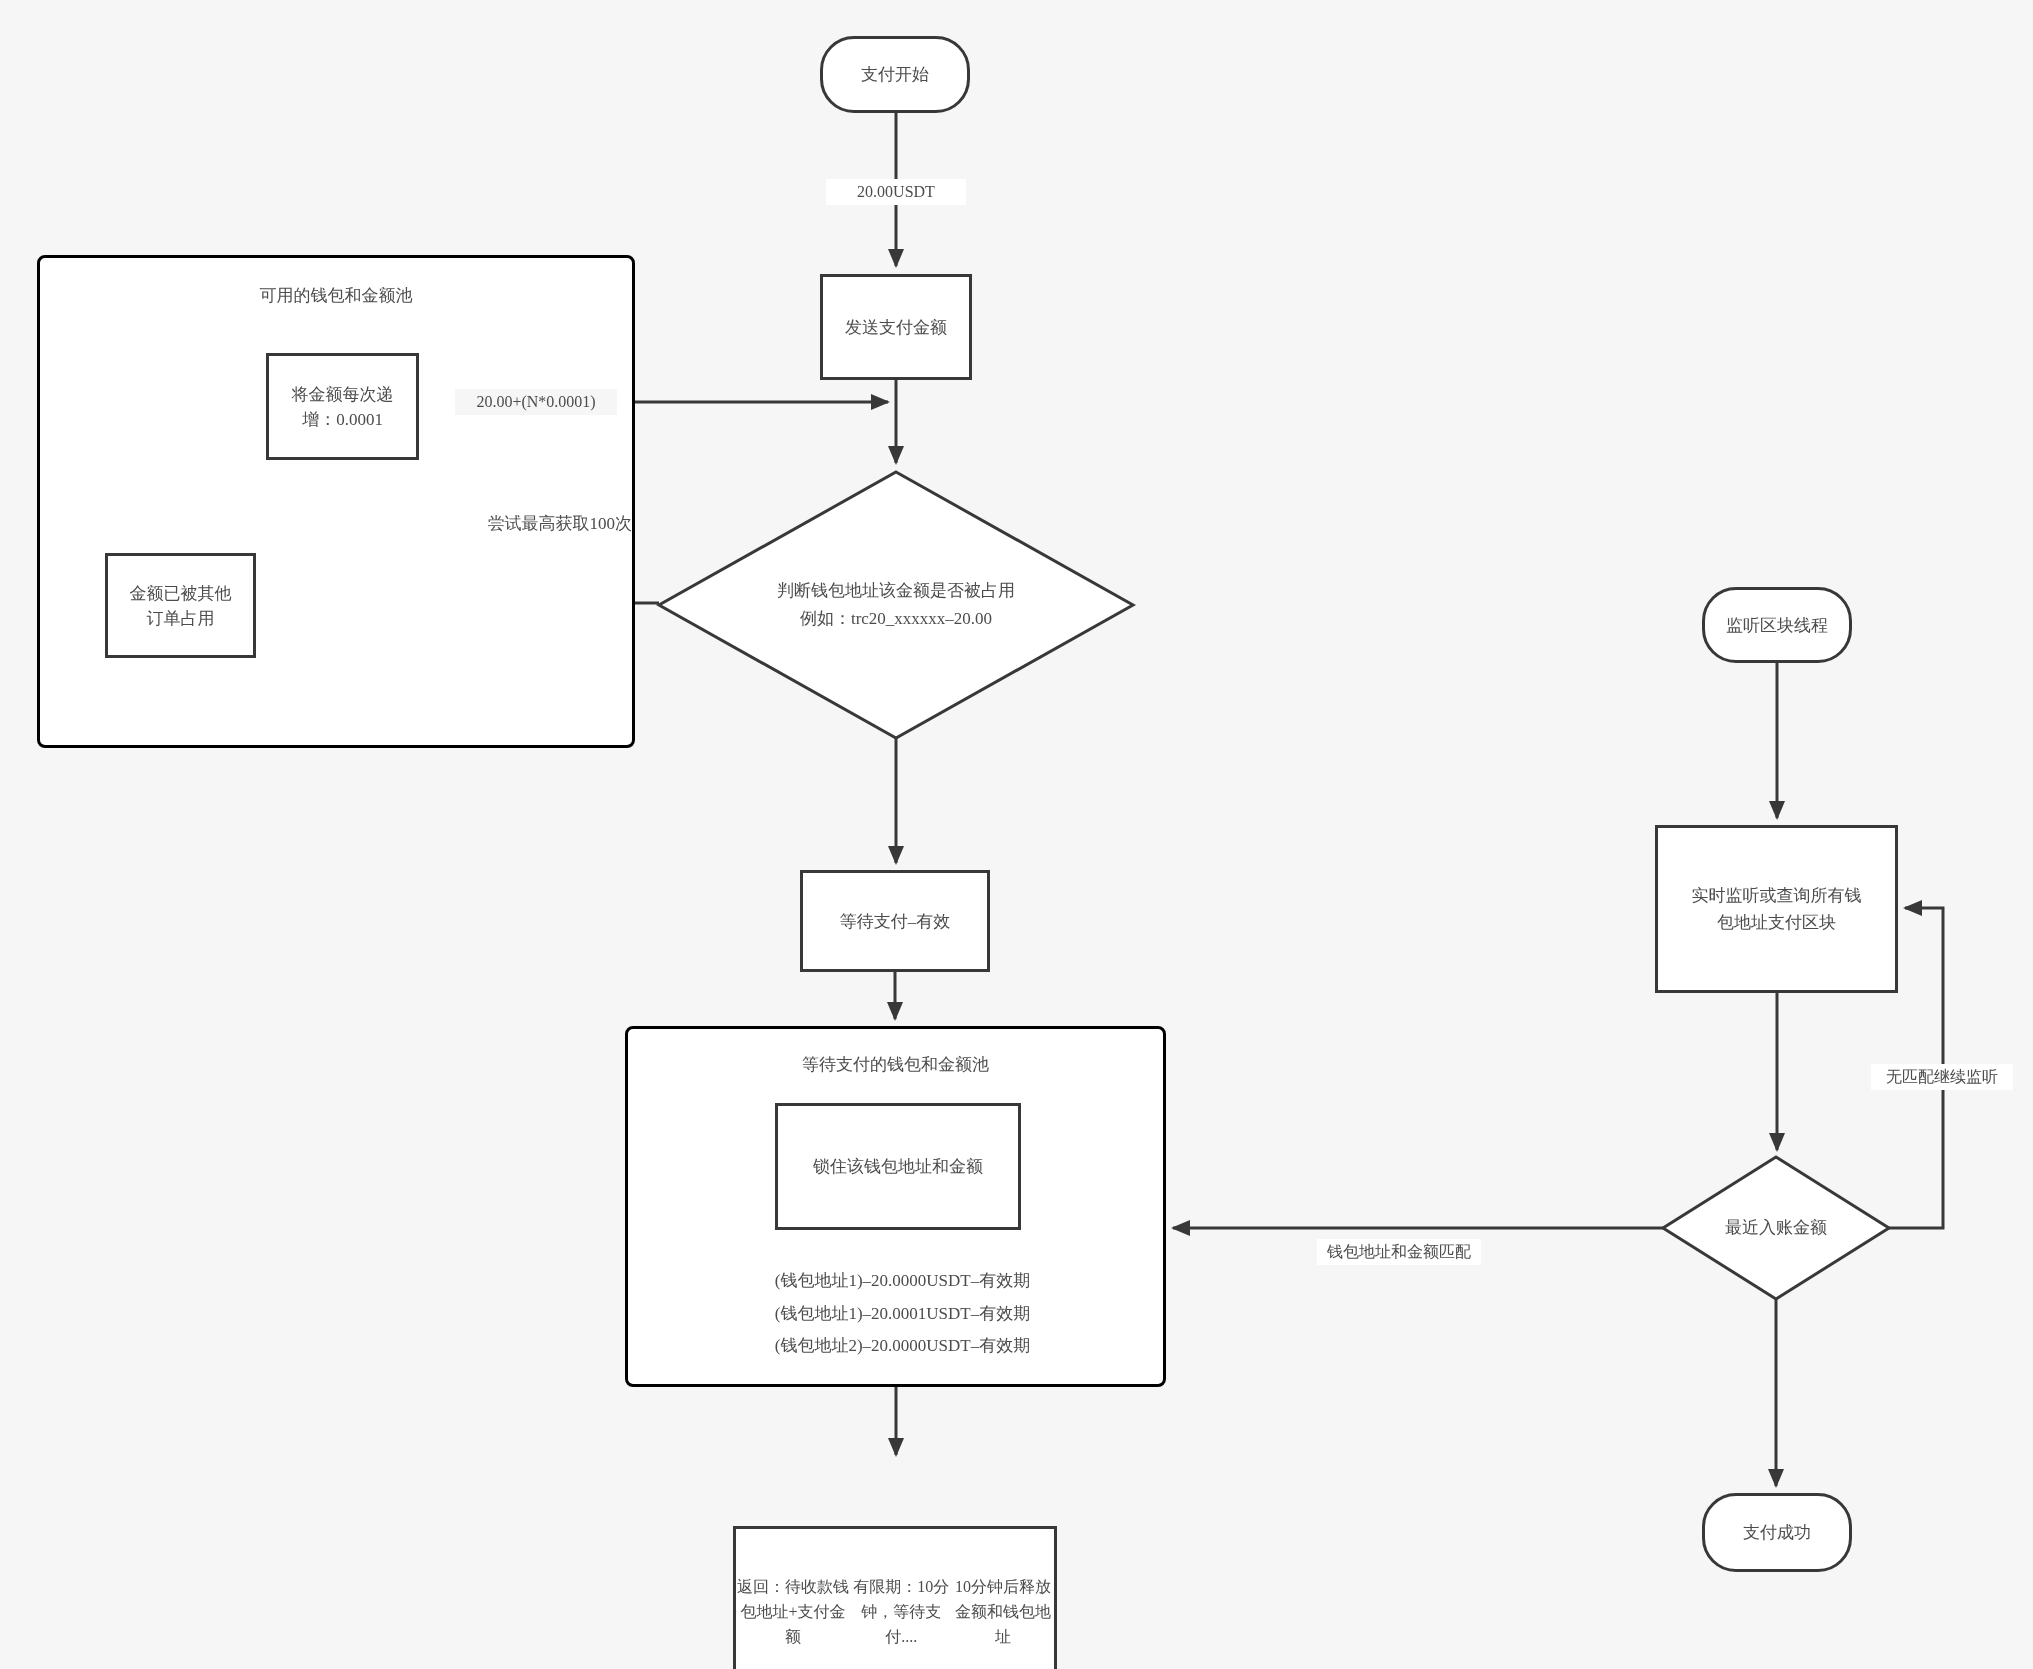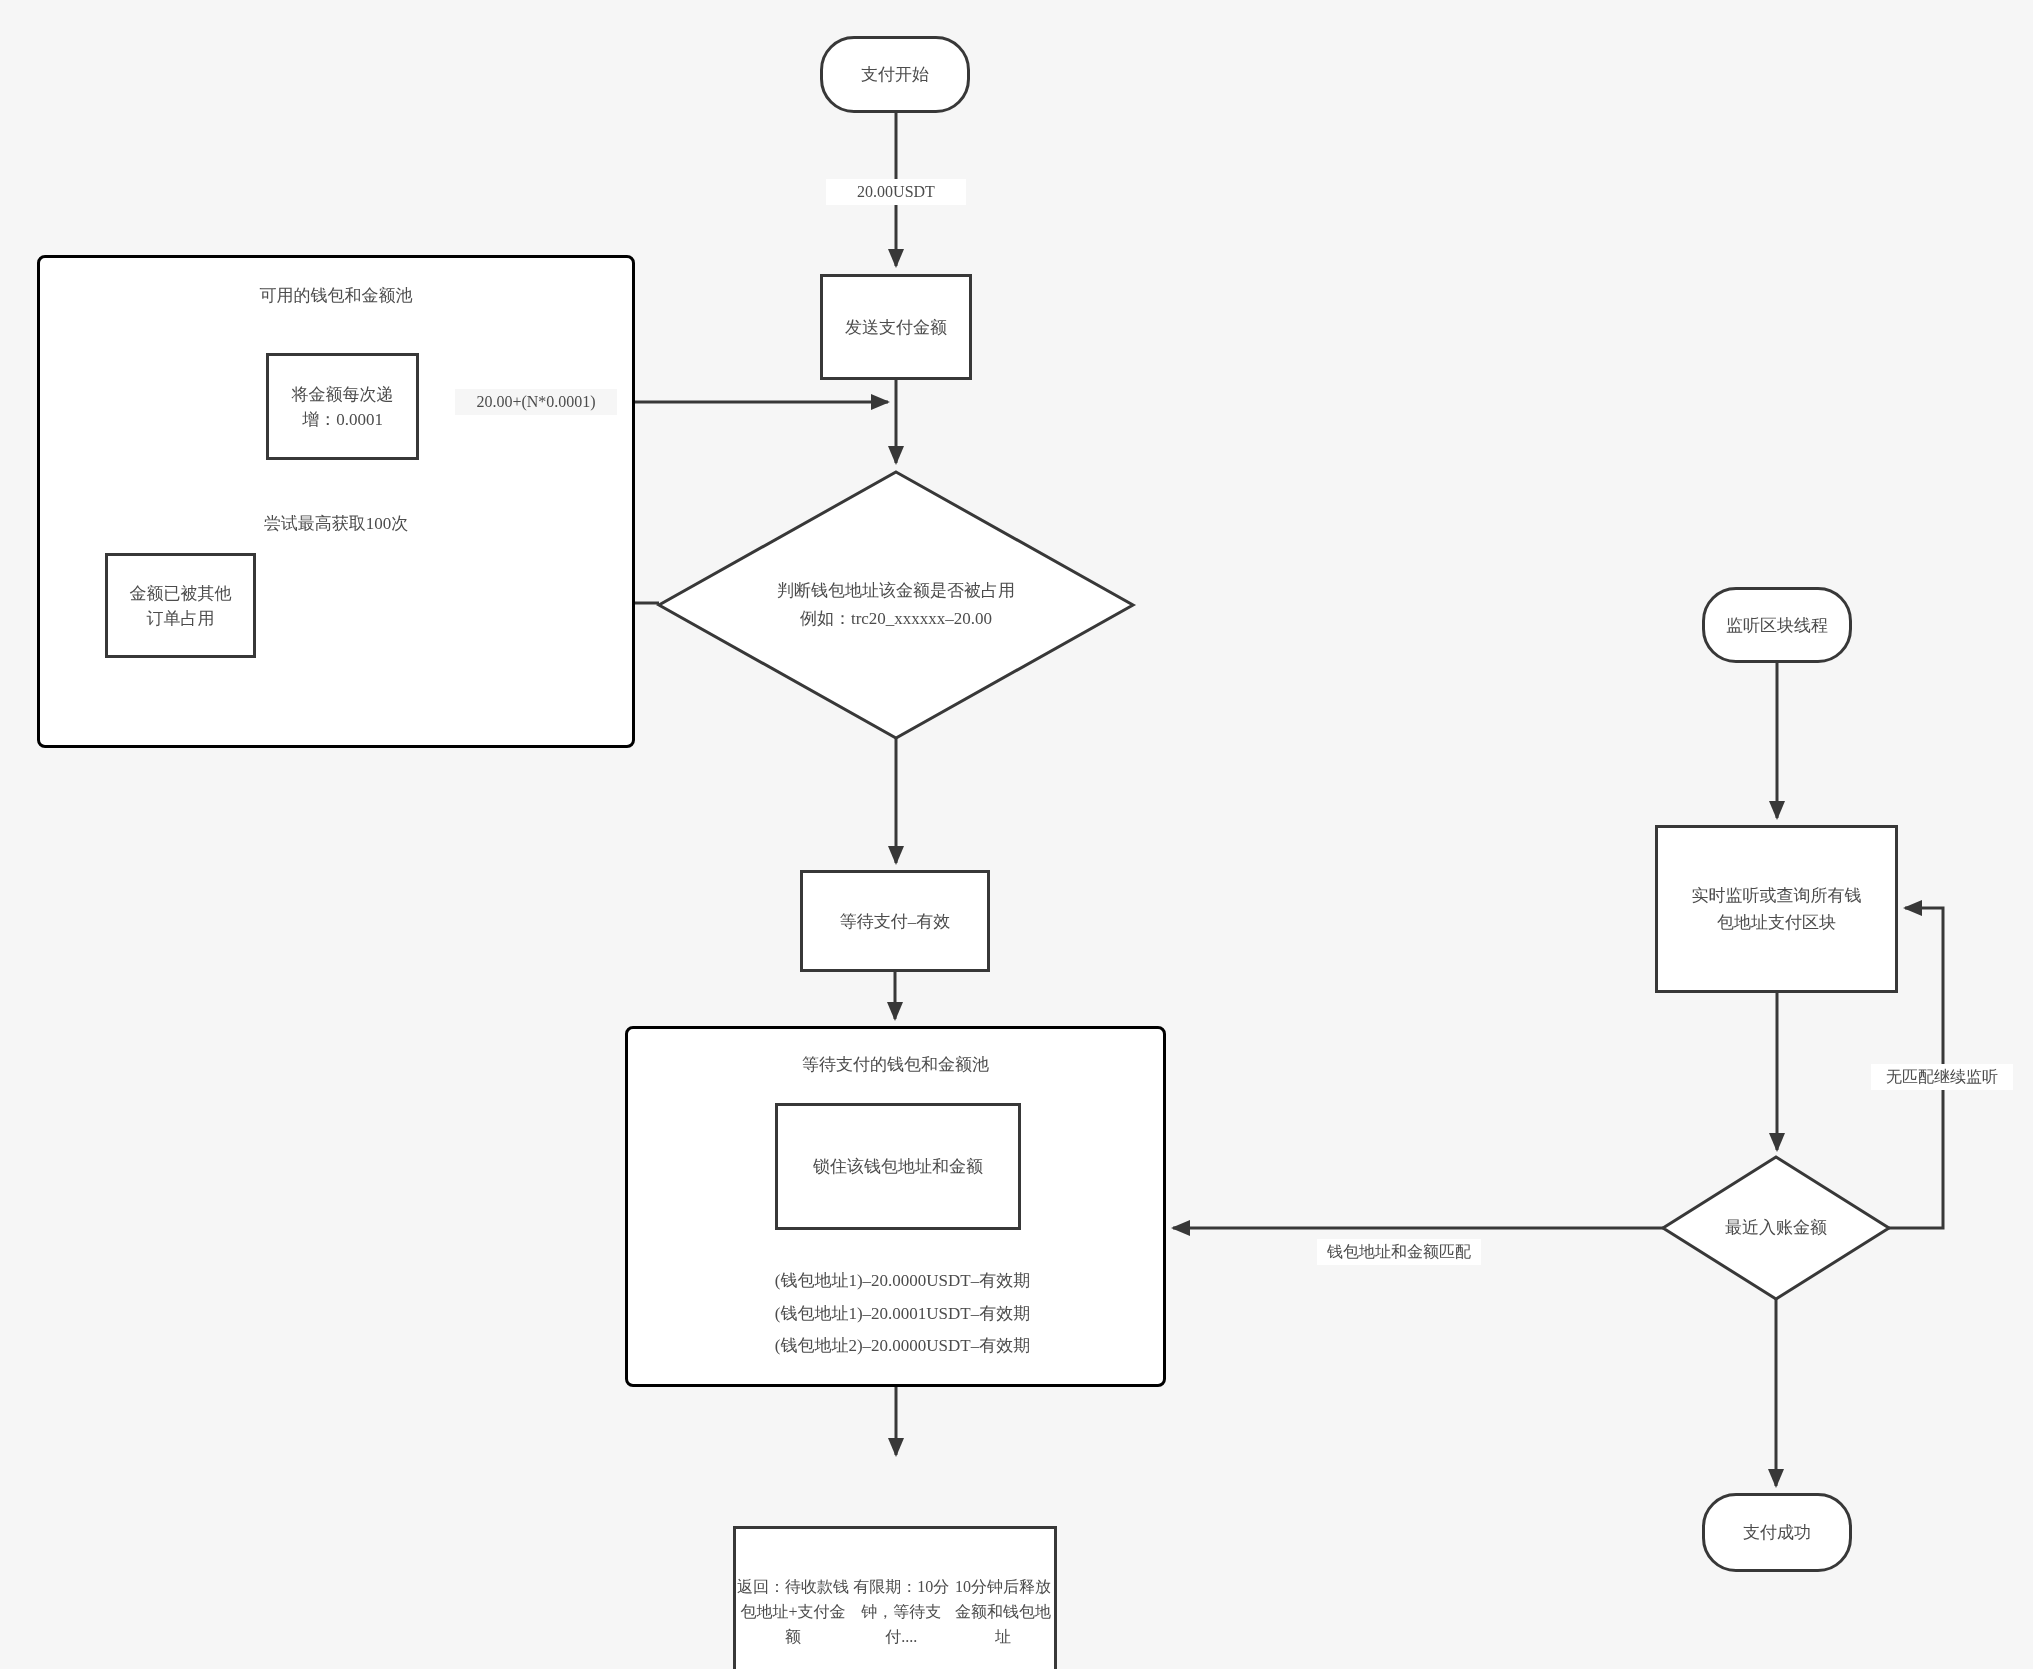--- a/index.html
+++ b/index.html
@@ -12,21 +12,21 @@
     position:absolute;background:#ffffff;border:3px solid #383838;
     box-sizing:border-box;display:flex;align-items:center;justify-content:center;
     text-align:center;font-size:17px;line-height:25px;color:#4c4c4c;z-index:2;
   }
   .terminal{border-radius:34px;}
   .pool{
     position:absolute;background:#ffffff;border:3px solid #000000;border-radius:8px;
     box-sizing:border-box;z-index:2;
   }
   .pool-title{position:absolute;left:0;right:0;text-align:center;font-size:17px;}
-  .free-text{position:absolute;text-align:center;font-size:17px;z-index:2;}
+  .free-text{position:absolute;text-align:right;font-size:17px;z-index:2;}
   .diamond-label{
     position:absolute;z-index:2;display:flex;flex-direction:column;align-items:center;
     justify-content:center;text-align:center;font-size:17px;line-height:28px;
   }
   .edge-label{
     position:absolute;z-index:3;text-align:center;font-size:16px;line-height:26px;
     background:#ffffff;
   }
   .edge-label.on-bg{background:#f6f6f6;}
   .entries{position:absolute;left:0;right:-14px;text-align:center;font-size:17px;line-height:32.5px;}

